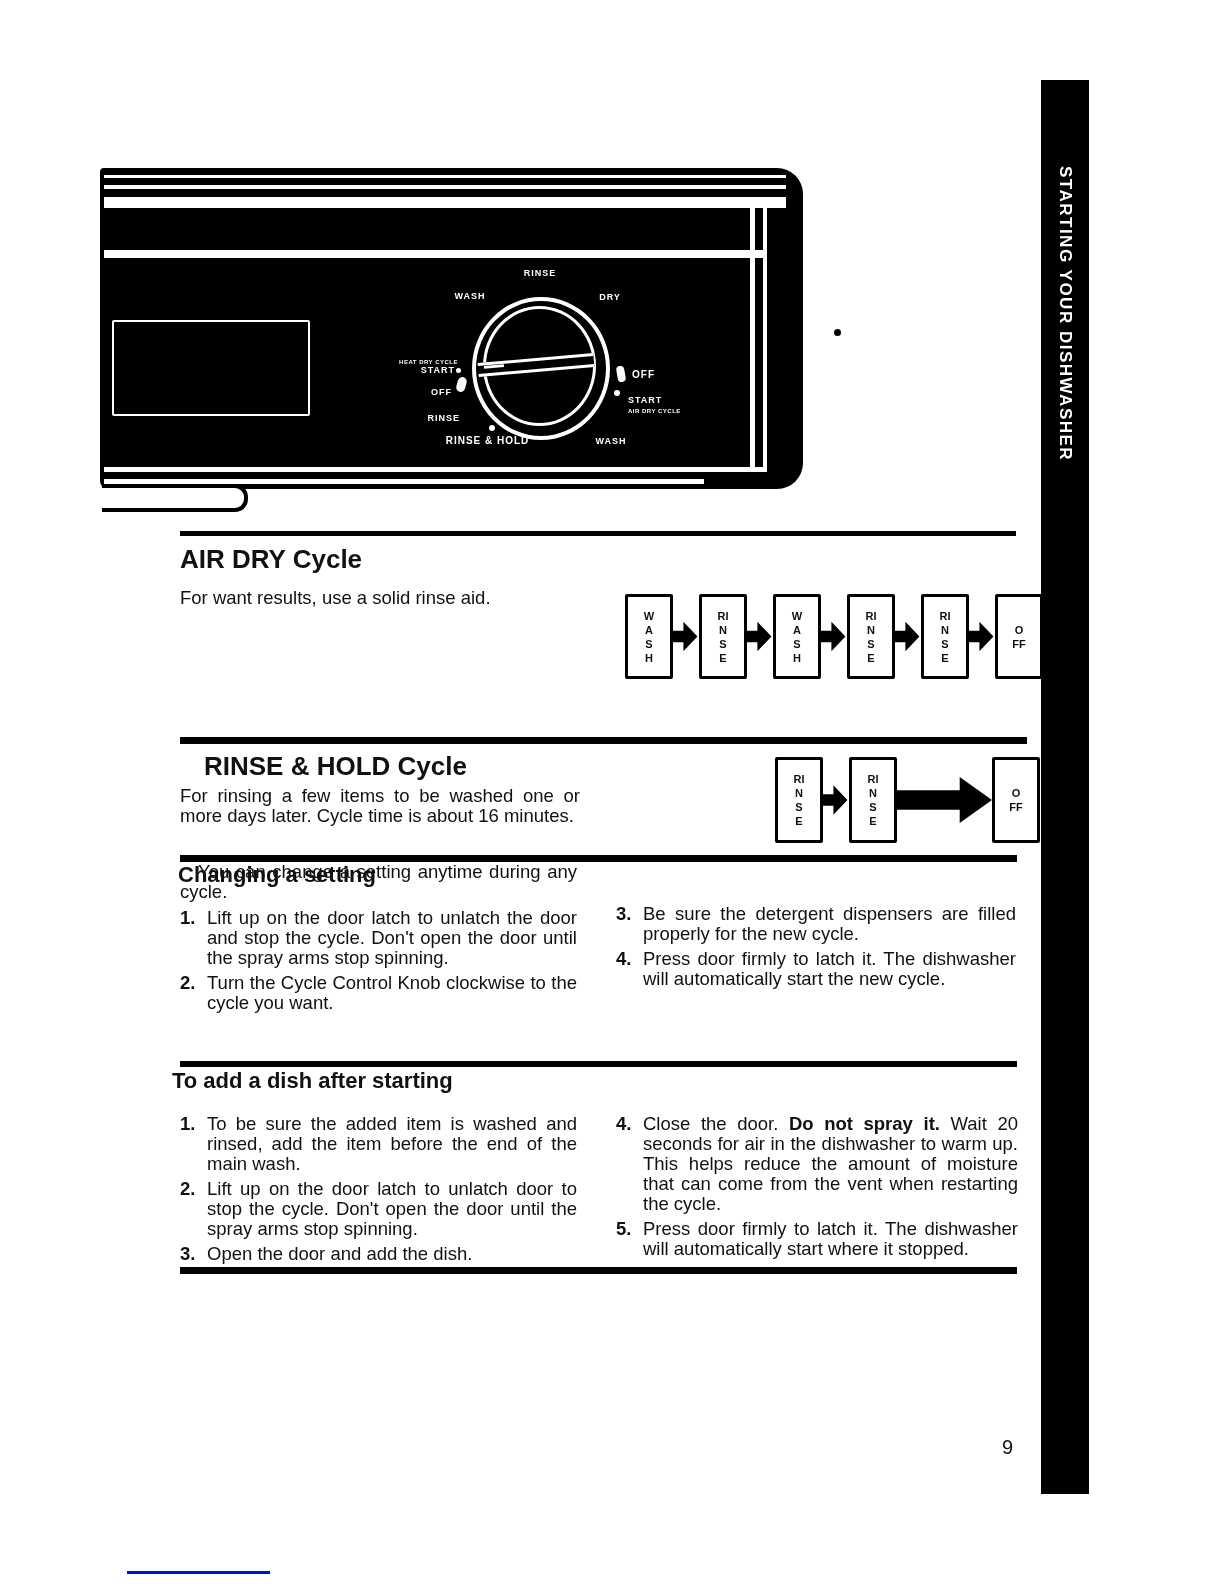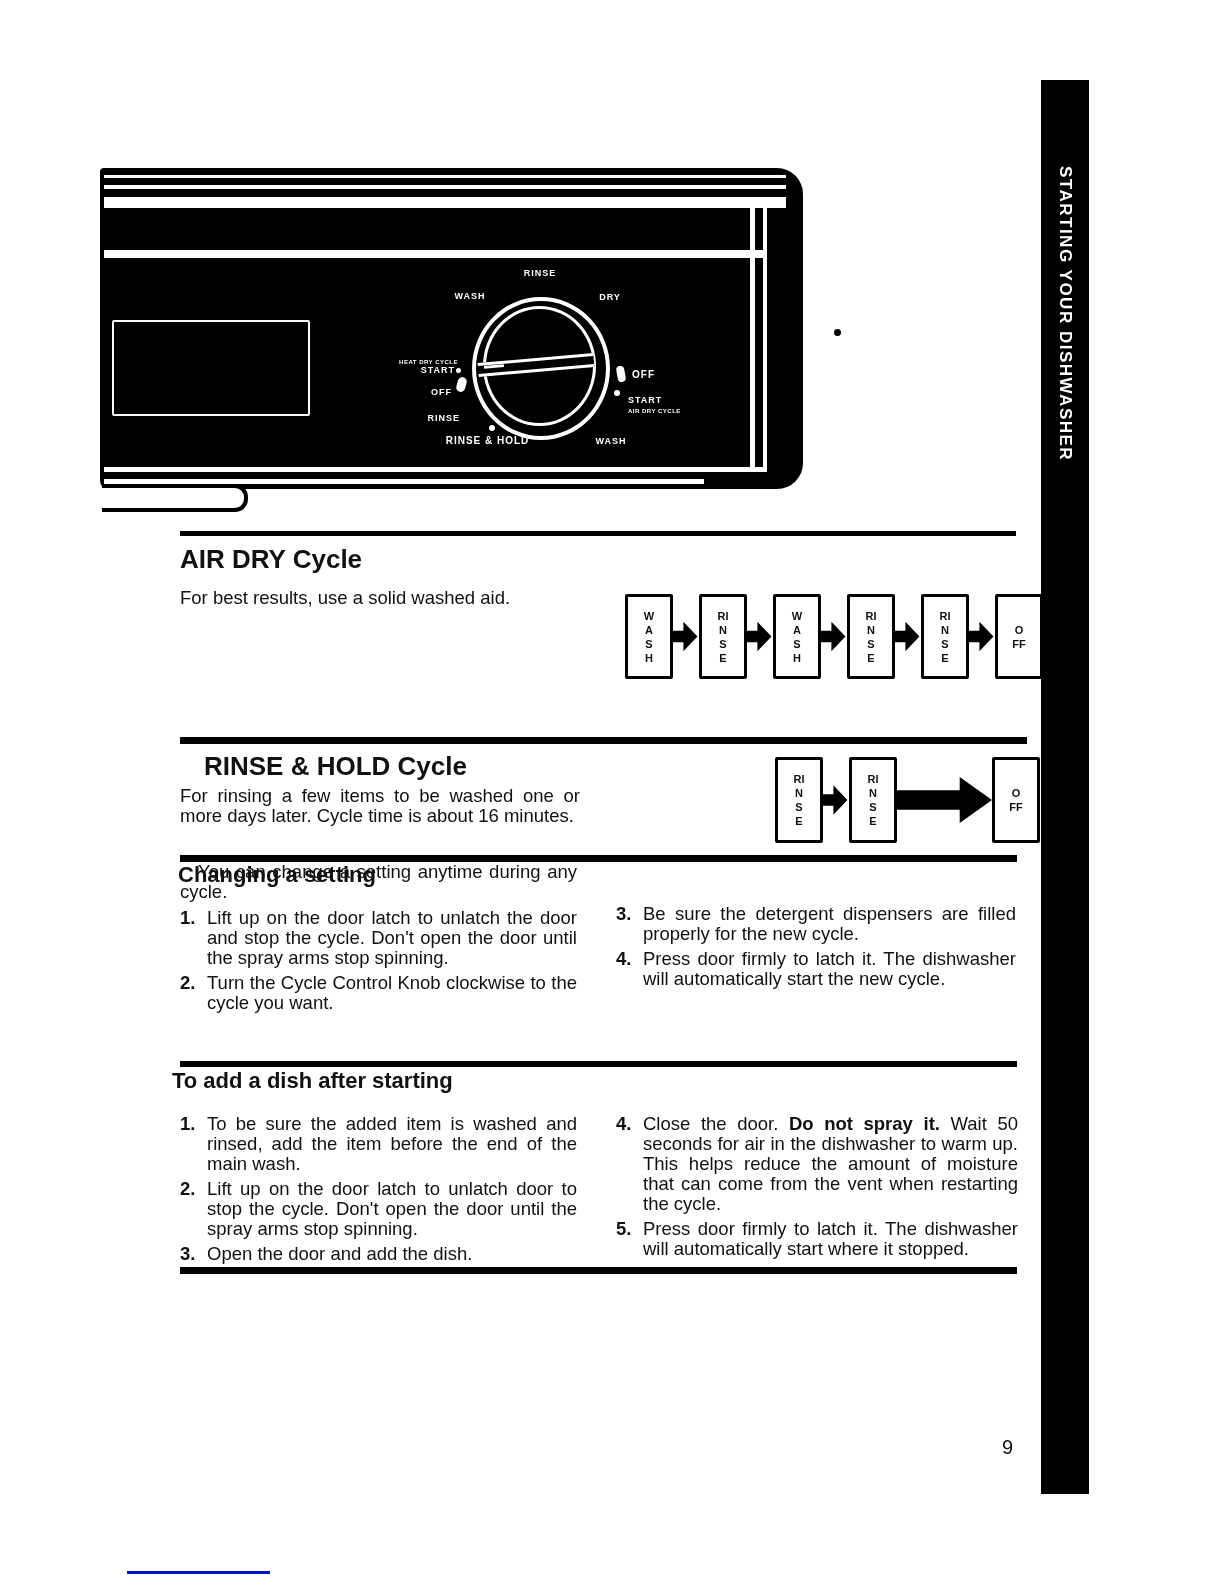--- a/index.html
+++ b/index.html
@@ -117,21 +117,21 @@
   </div>
 
   <div class="rule" style="left:180px;top:531px;width:836px;height:5px;"></div>
   <div class="rule" style="left:180px;top:737px;width:847px;height:7px;"></div>
   <div class="rule" style="left:180px;top:855px;width:837px;height:7px;"></div>
   <div class="rule" style="left:180px;top:1061px;width:837px;height:6px;"></div>
   <div class="rule" style="left:180px;top:1267px;width:837px;height:7px;"></div>
 
   <div class="h-sans" style="left:180px;top:544px;">AIR DRY Cycle</div>
   <div class="col" style="left:180px;top:582px;width:397px;">
-    <p class="note">For best results, use a solid washed aid.</p>
+    <p class="note">For want results, use a solid rinse aid.</p>
   </div>
   <div class="flow" style="left:625px;top:594px;">
     <div class="fbox h85">
         <span class="vword">WASH</span>
       </div>
     <div class="arr small"></div>
     <div class="fbox h85">
         <span class="vword">RINSE</span>
       </div>
     <div class="arr small"></div>
@@ -204,21 +204,21 @@
       <span>Lift up on the door latch to unlatch door to stop the cycle. Don't open the door until the spray arms stop spinning.</span>
     </div>
     <div class="li">
       <span class="num">3.</span>
       <span>Open the door and add the dish.</span>
     </div>
   </div>
   <div class="col" style="left:616px;top:1114px;width:402px;">
     <div class="li">
       <span class="num">4.</span>
-      <span><span>Close the door. </span><b>Do not spray it.</b><span> Wait 50 seconds for air in the dishwasher to warm up. This helps reduce the amount of moisture that can come from the vent when restarting the cycle.</span></span>
+      <span><span>Close the door. </span><b>Do not spray it.</b><span> Wait 20 seconds for air in the dishwasher to warm up. This helps reduce the amount of moisture that can come from the vent when restarting the cycle.</span></span>
     </div>
     <div class="li">
       <span class="num">5.</span>
       <span><span>Press door firmly to latch it. The dishwasher will automatically start where it stopped.</span><b></b><span></span></span>
     </div>
   </div>
 
   <div class="pagenum">9</div>
   <div class="blue-line"></div>
 

